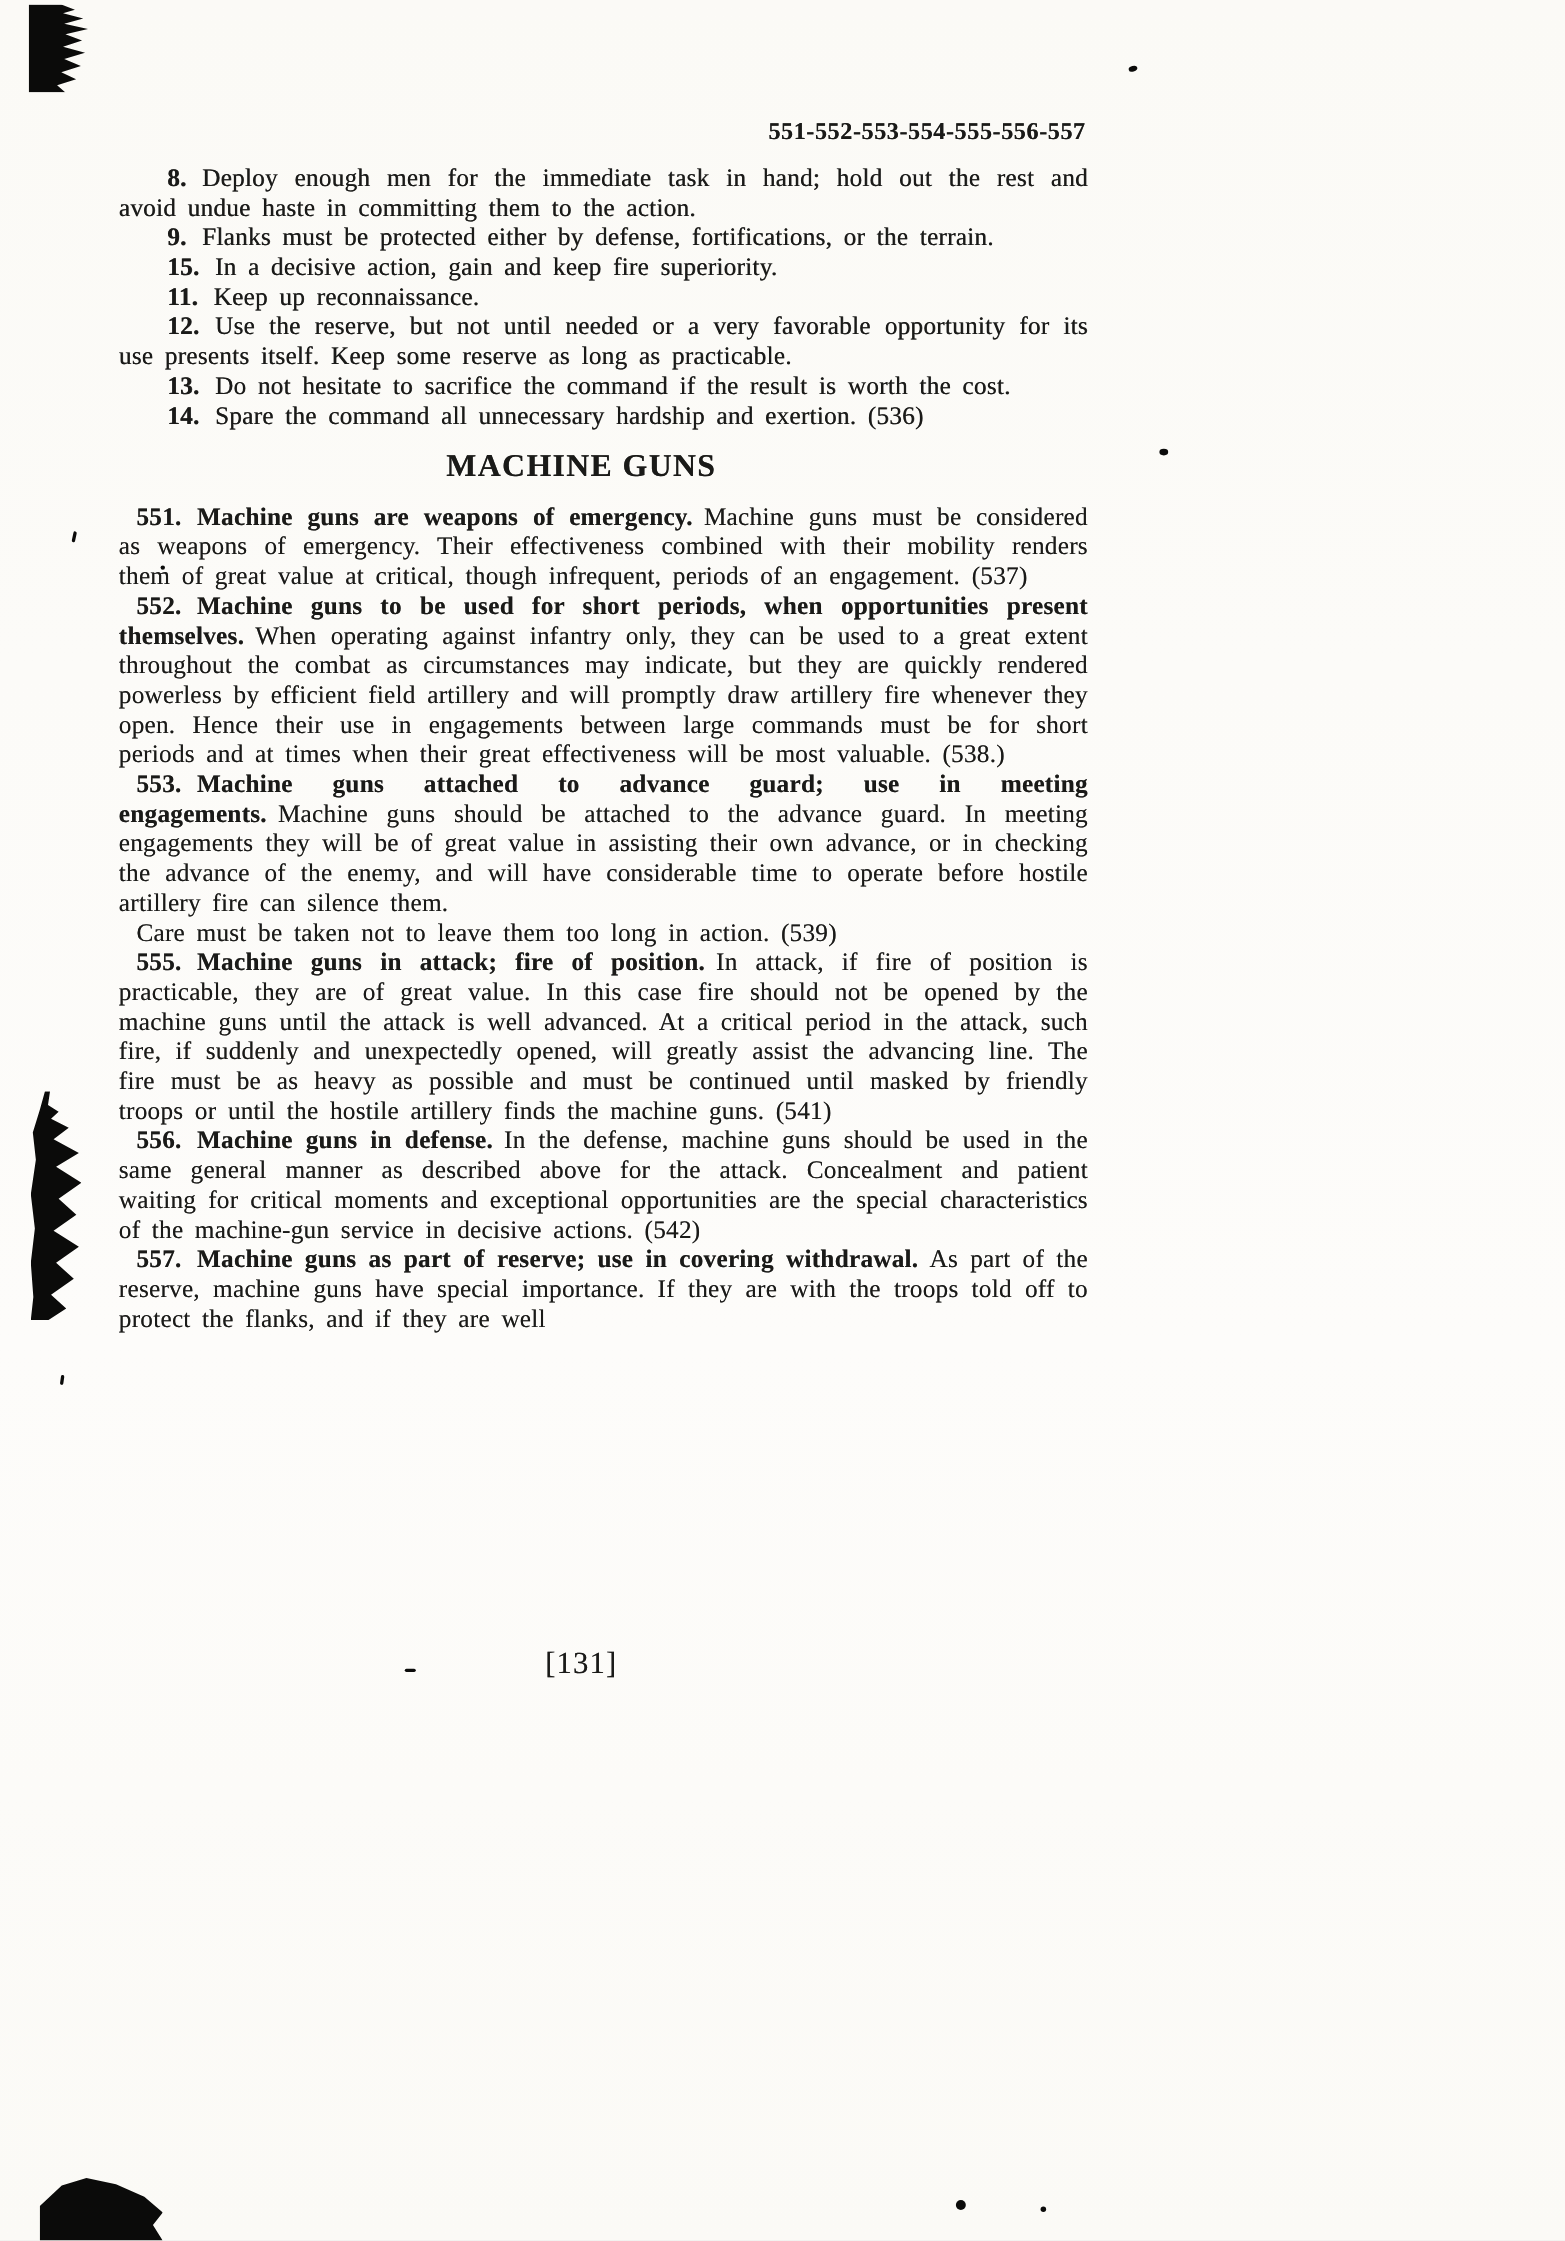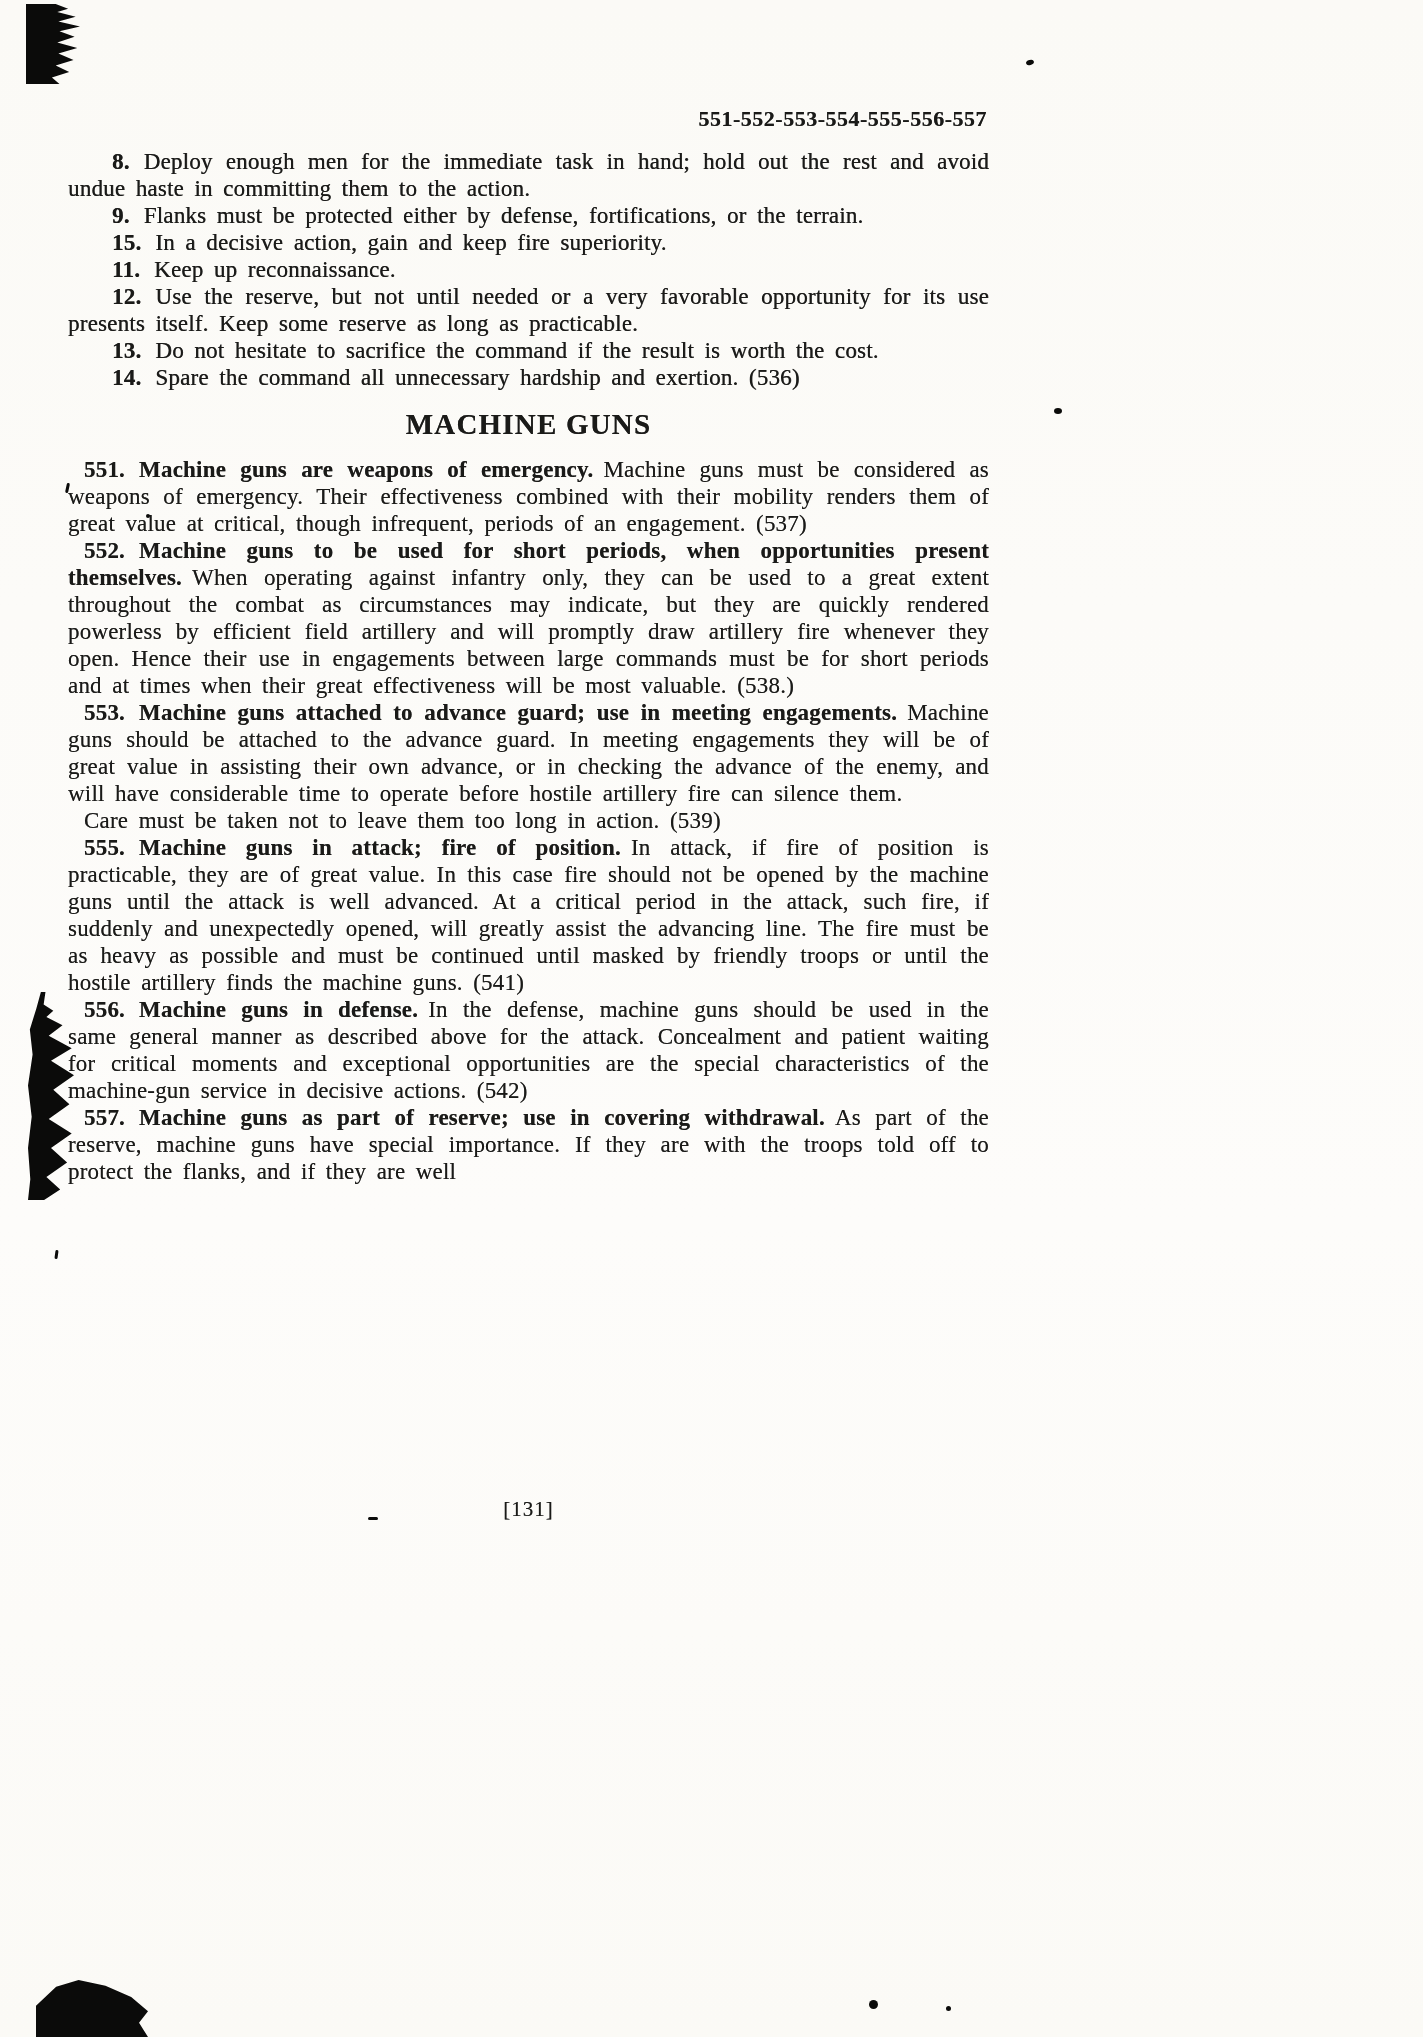--- a/index.html
+++ b/index.html
@@ -32,41 +32,42 @@
     margin-bottom: 16px;
     text-shadow: 0 0 0.4px rgba(10,10,10,0.7);
   }
   .para {
     font-size: 23px;
     line-height: 27px;
     text-align: justify;
     word-spacing: 4.5px;
     letter-spacing: 0.2px;
     text-shadow: 0 0 0.35px rgba(10,10,10,0.6);
+    margin-left: 40px;
   }
   #top-list .para { text-indent: 44px; text-shadow: 0.35px 0 0.35px rgba(10,10,10,0.75); }
   #mg-list .para { text-indent: 16px; }
   .para.deep-indent { text-indent: 104px; }
   .pnum { font-weight: bold; margin-right: 14px; }
   .plead { font-weight: bold; margin-right: 10px; }
   .section-heading {
     text-align: center;
     font-weight: bold;
     font-size: 29px;
     letter-spacing: 1.2px;
     margin: 17px 0 15px 0;
     text-shadow: 0 0 0.4px rgba(10,10,10,0.7);
   }
   .footer {
     position: absolute;
     left: 68px;
     width: 921px;
     top: 1497px;
     text-align: center;
-    font-size: 21px;
+    font-size: 28px;
     letter-spacing: 1px;
     text-shadow: 0 0 0.35px rgba(10,10,10,0.6);
   }
   
   .ink { position: absolute; background: #0b0b0a; }
   .blot-tl {
     left: 26px; top: 4px; width: 54px; height: 80px;
     clip-path: polygon(0% 0%, 55% 0%, 78% 6%, 58% 10%, 92% 16%, 60% 22%, 100% 28%, 62% 34%, 90% 41%, 58% 48%, 95% 55%, 60% 62%, 88% 70%, 55% 77%, 80% 85%, 48% 92%, 62% 100%, 0% 100%);
   }
   .stain-left {

